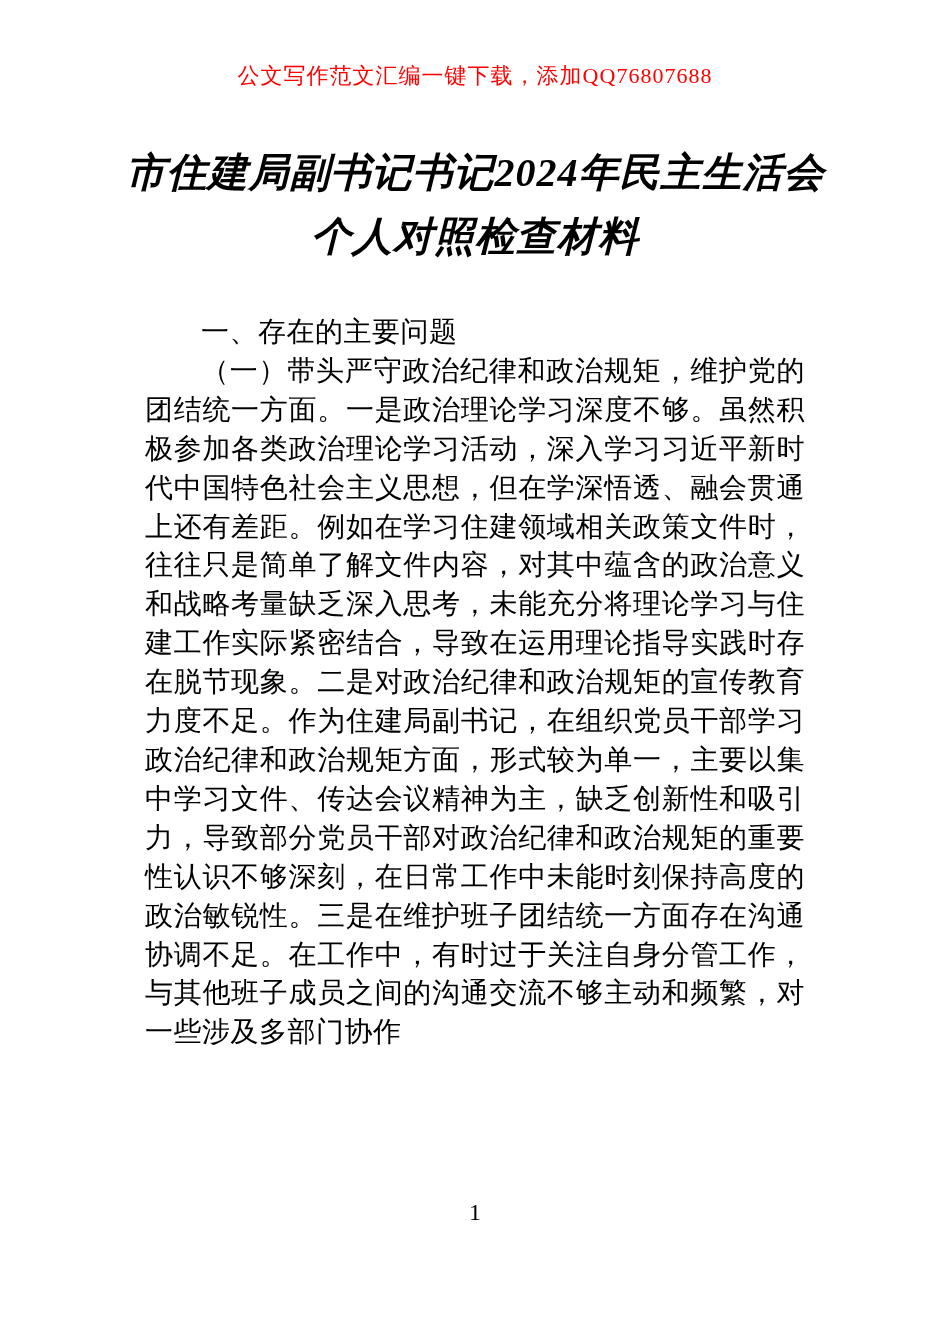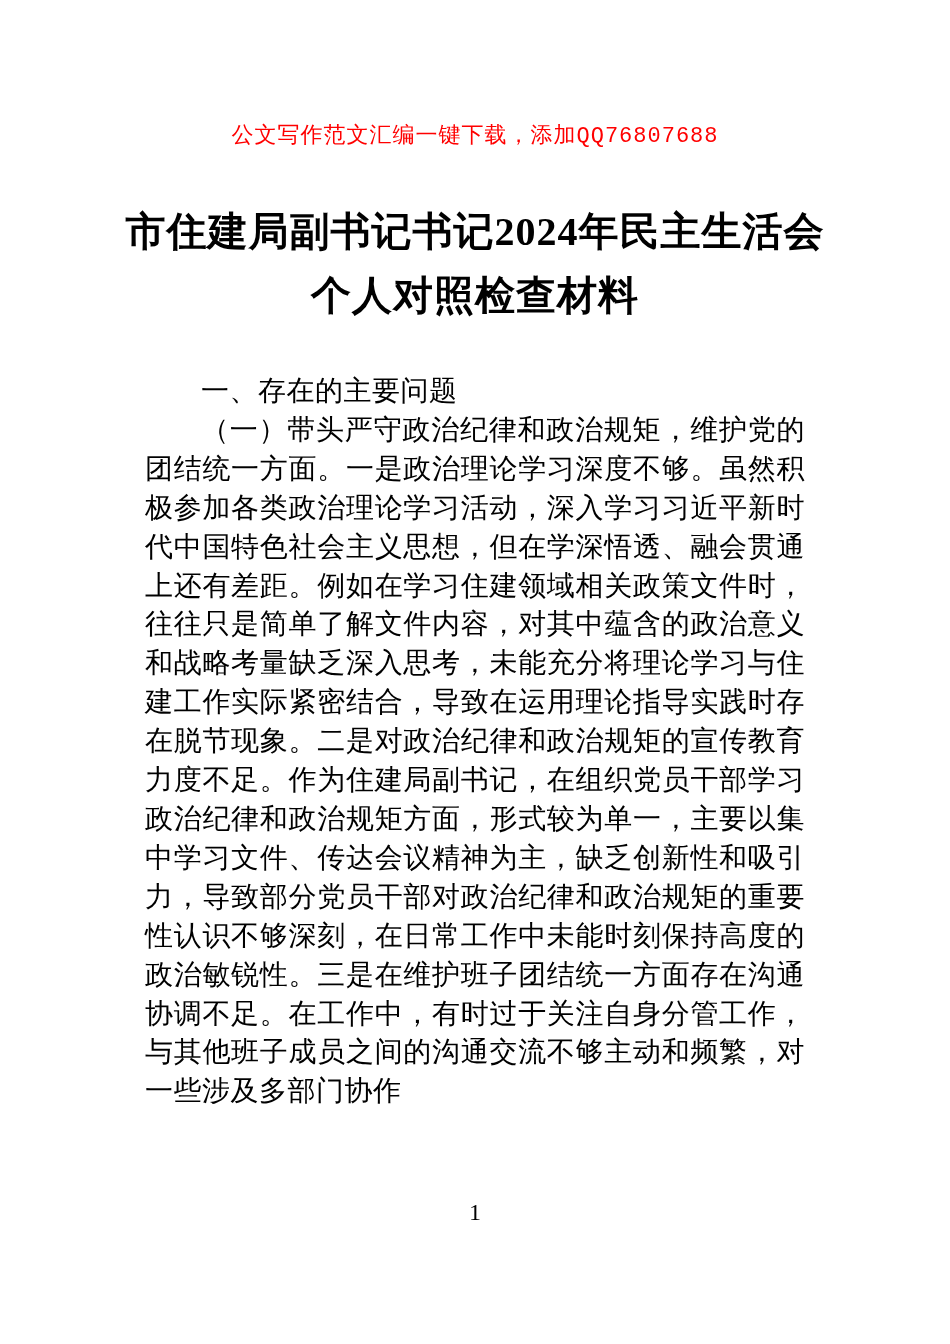--- a/index.html
+++ b/index.html
@@ -11,34 +11,35 @@
     position: relative;
     width: 950px;
     height: 1344px;
     margin: 0 auto;
     background: #ffffff;
     overflow: hidden;
     font-family: "Liberation Serif", "DejaVu Serif", serif;
     color: #000000;
   }
   .notice {
-    padding-top: 120px;
+    padding-top: 61px;
     text-align: center;
     font-size: 22px;
-    font-family: Liberation Mono, monospace;
+    font-family: Liberation Serif, serif;
     color: #ff0000;
     letter-spacing: 1px;
   }
   .doc-title {
     margin: 50px 120px 0 120px;
     text-align: center;
     font-size: 40px;
     font-weight: bold;
     line-height: 1.6;
     letter-spacing: 1px;
+    font-style: italic;
   }
   .doc-body {
     margin: 44px 145px 0 145px;
     font-size: 28px;
     line-height: 1.39;
     text-align: justify;
   }
   .para {
     margin: 0;
     text-indent: 2em;

